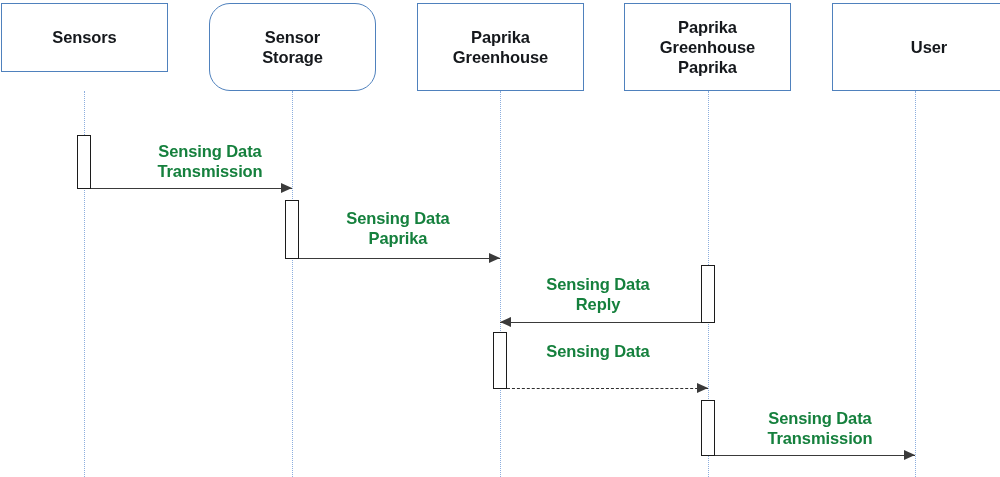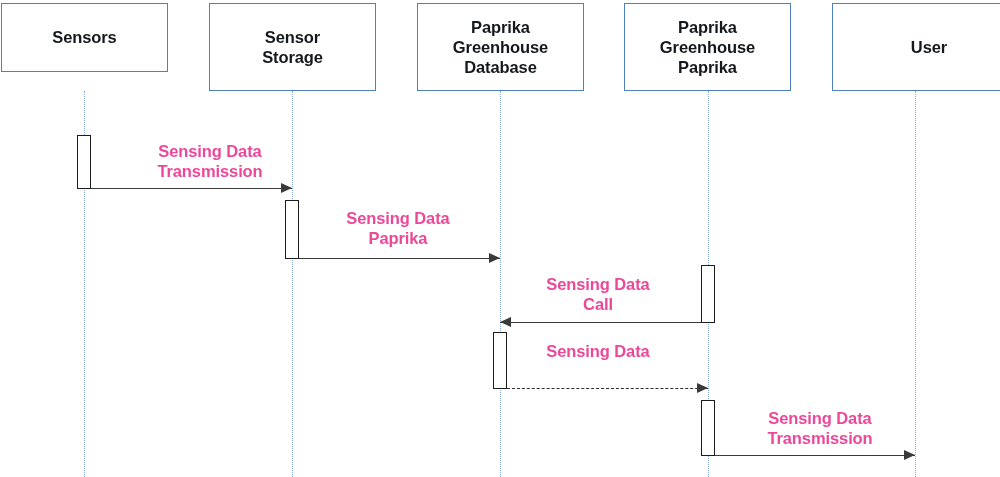--- a/index.html
+++ b/index.html
@@ -69,21 +69,21 @@
   }
   .arrow-head.left {
     border-top: 5.5px solid transparent;
     border-bottom: 5.5px solid transparent;
     border-right: 11px solid #3a3a3a;
   }
   .msg-label {
     position: absolute;
     font-size: 16.5px;
     font-weight: bold;
-    color: #ec4899;
+    color: #15803d;
     line-height: 1.22;
     text-align: center;
     z-index: 6;
     letter-spacing: -0.1px;
   }
 </style>
 </head>
 <body>
 
 <div id="diagram">
@@ -93,31 +93,30 @@
       <div class="lifeline-line" style="left: 292px; top: 91px; height: 386px;"></div>
       <div class="lifeline-line" style="left: 500px; top: 91px; height: 386px;"></div>
       <div class="lifeline-line" style="left: 708px; top: 91px; height: 386px;"></div>
       <div class="lifeline-line" style="left: 915px; top: 91px; height: 386px;"></div>
     </div>
 
   <div id="participants-layer">
       <div class="lifeline-box" style="left: 1px; top: 3px; width: 167px; height: 69px;">
         <div class="lifeline-label">Sensors</div>
       </div>
-      <div class="lifeline-box" style="left: 209px; top: 3px; width: 167px; height: 88px;">
+      <div class="lifeline-box" style="left: 209px; top: 3px; width: 167px; height: 88px; border-radius: 21px;">
         <div class="lifeline-label">
           <div>Sensor</div>
           <div>Storage</div>
         </div>
       </div>
       <div class="lifeline-box" style="left: 417px; top: 3px; width: 167px; height: 88px;">
         <div class="lifeline-label">
           <div>Paprika</div>
           <div>Greenhouse</div>
-          <div>Database</div>
         </div>
       </div>
       <div class="lifeline-box" style="left: 624px; top: 3px; width: 167px; height: 88px;">
         <div class="lifeline-label">
           <div>Paprika</div>
           <div>Greenhouse</div>
           <div>Paprika</div>
         </div>
       </div>
       <div class="lifeline-box" style="left: 832px; top: 3px; width: 194px; height: 88px;">
@@ -143,21 +142,21 @@
       <div class="msg-line" style="left: 299px; top: 258px; width: 201px;"></div>
       <div class="arrow-head right" style="top: 253.4px; left: 489px;"></div>
       <div class="msg-label" style="left: 308px; top: 208px; width: 180px;">
         <div>Sensing Data</div>
         <div>Paprika</div>
       </div>
       <div class="msg-line" style="left: 500px; top: 322px; width: 201px;"></div>
       <div class="arrow-head left" style="top: 317.4px; left: 500px;"></div>
       <div class="msg-label" style="left: 508px; top: 274px; width: 180px;">
         <div>Sensing Data</div>
-        <div>Call</div>
+        <div>Reply</div>
       </div>
       <div class="msg-line dashed" style="left: 507px; top: 388px; width: 201px;"></div>
       <div class="arrow-head right" style="top: 383.4px; left: 697px;"></div>
       <div class="msg-label" style="left: 508px; top: 341px; width: 180px;">
         <div>Sensing Data</div>
       </div>
       <div class="msg-line" style="left: 715px; top: 455px; width: 200px;"></div>
       <div class="arrow-head right" style="top: 450.4px; left: 904px;"></div>
       <div class="msg-label" style="left: 725px; top: 408px; width: 190px;">
         <div>Sensing Data</div>

